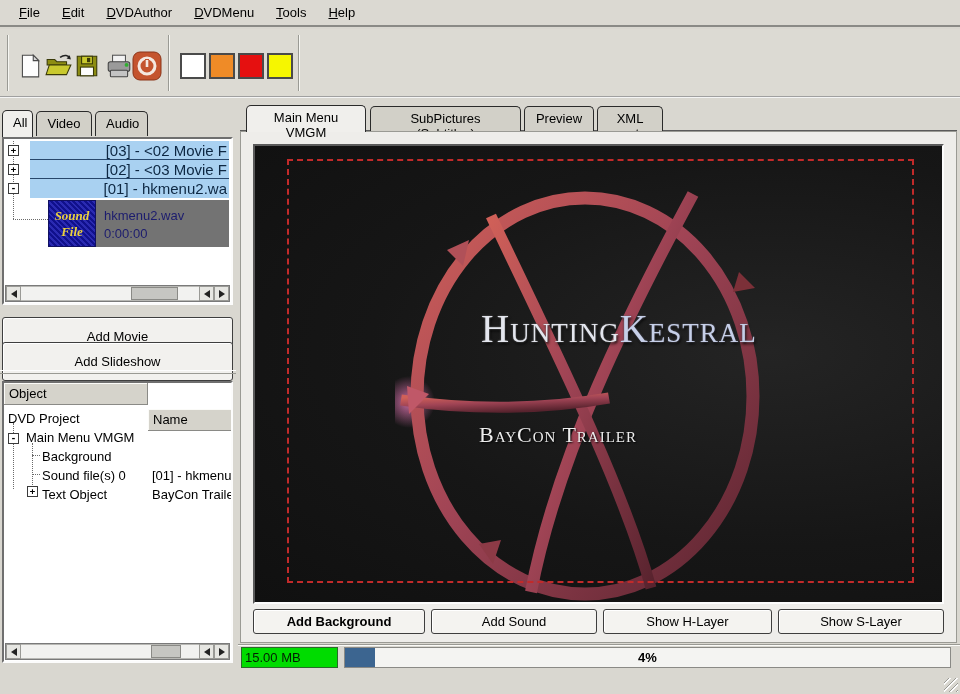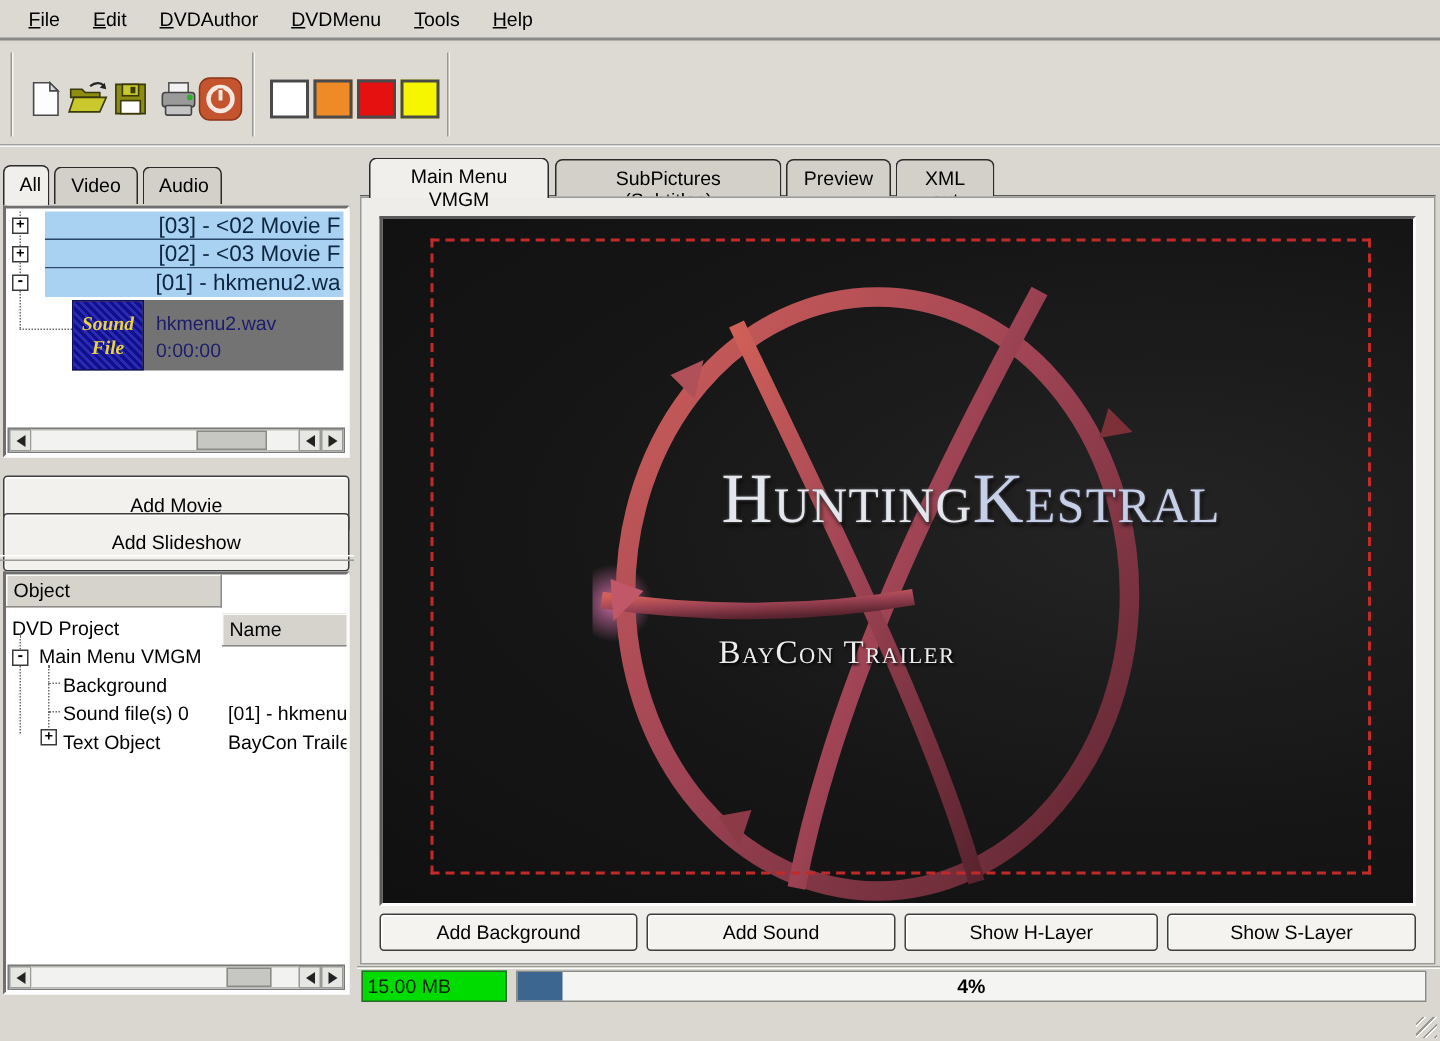--- a/index.html
+++ b/index.html
@@ -80,21 +80,21 @@
   #right-frame { position:absolute; left:240px; top:131px; width:717px; height:512px;
     background:#eeedea; border:1px solid #9a9a94; }
   #preview { position:absolute; left:12px; top:12px; width:691px; height:460px;
     border-top:2px solid #5a5a5a; border-left:2px solid #5a5a5a;
     border-bottom:2px solid #fcfcfc; border-right:2px solid #fcfcfc;
     background:radial-gradient(ellipse at 75% 45%, #242424 0%, #161616 55%, #101010 100%);
     overflow:hidden; }
   #safe-area { position:absolute; left:32px; top:13px; width:627px; height:424px;
     border:2px dashed #c22a2a; }
   #menu-title { position:absolute; left:226px; top:160px; white-space:nowrap;
-    font-family:"Liberation Serif", serif; font-variant:small-caps; font-size:47px;
+    font-family:"Liberation Serif", serif; font-variant:small-caps; font-size:39px;
     letter-spacing:1px; }
   #menu-title .t1 { color:#e4e6ee; text-shadow:0 0 2px #777, 1px 2px 3px #000; }
   #menu-title .t2 { color:#c6cfe8; text-shadow:0 0 2px #667, 1px 2px 3px #000; }
   #menu-subtitle { position:absolute; left:224px; top:276px; white-space:nowrap;
     font-family:"Liberation Serif", serif; font-variant:small-caps; font-size:22px;
     letter-spacing:1px; color:#ededed; text-shadow:1px 1px 2px #000; }
 
   .prev-btn { position:absolute; top:477px; height:25px; background:#f4f3f0;
     border:1px solid #3e3e3e; border-radius:3px; text-align:center; line-height:23px;
     font-size:13px; box-shadow:inset 1px 1px 0 #fff; }
@@ -276,21 +276,21 @@
       <polygon points="52,62 74,52 68,78" fill="#b05058"></polygon>
       <polygon points="12,198 34,206 14,226" fill="#c05868"></polygon>
       <polygon points="84,356 106,352 98,376" fill="#8c3a46"></polygon>
       <polygon points="344,84 360,100 338,104" fill="#7c3038"></polygon>
     </svg>
     <div id="safe-area"></div>
     <div id="menu-title"><span class="t1">Hunting</span><span class="t2">Kestral</span></div>
     <div id="menu-subtitle">BayCon Trailer</div>
   </div>
 
-  <button class="prev-btn" style="left:12px; width:172px;">Add Background</button>
+  <button class="prev-btn" style="left:12px; width:172px;font-weight:bold;">Add Background</button>
   <button class="prev-btn" style="left:362px; width:169px;">Show H-Layer</button>
   <button class="prev-btn" style="left:190px; width:166px;">Add Sound</button>
   <button class="prev-btn" style="left:537px; width:166px;">Show S-Layer</button>
 </div>
 
 <div id="status-sep"></div>
 <div id="size-label" style="background-color: rgb(0, 220, 0);">15.00 MB</div>
 <div id="progress">
   <div id="progress-fill" style="background-color: rgb(60, 101, 144);"></div>
   <div id="progress-text">4%</div>

